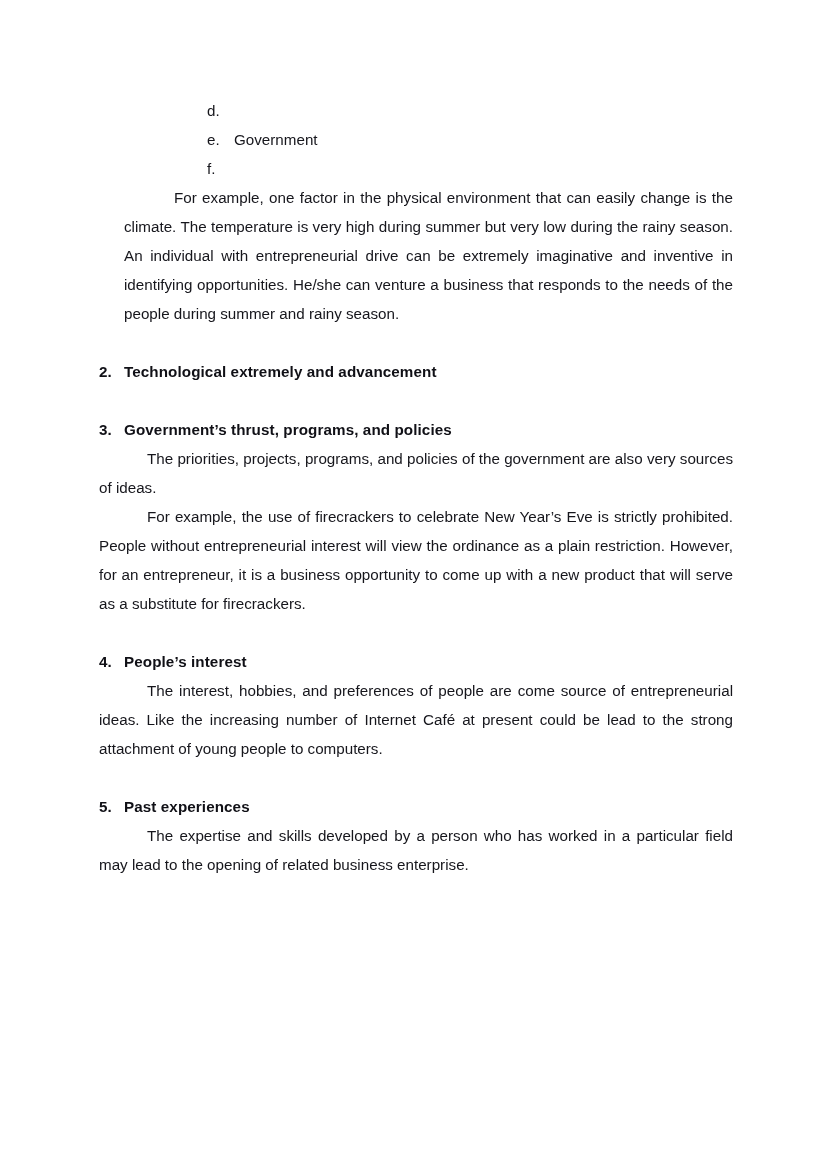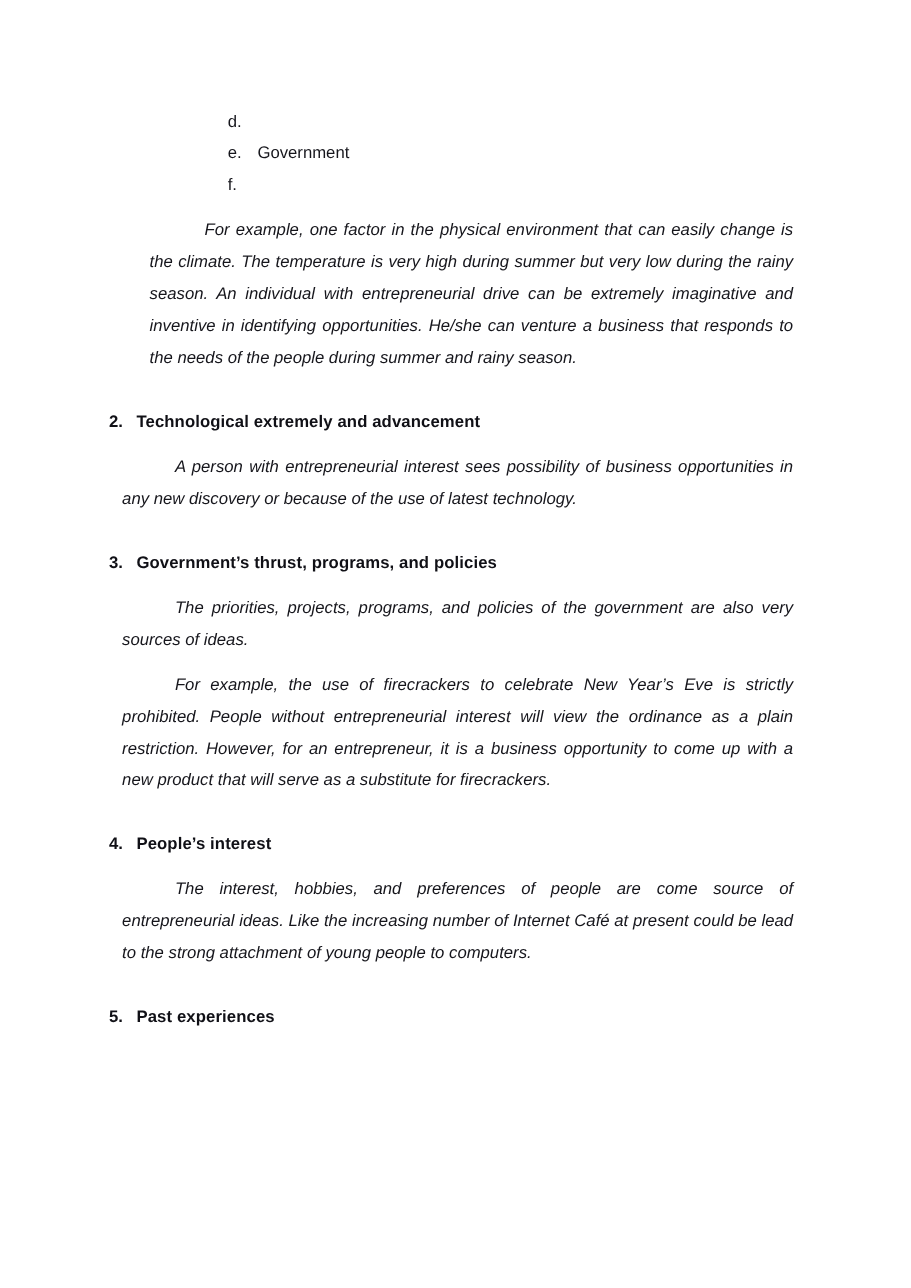--- a/index.html
+++ b/index.html
@@ -48,24 +48,23 @@
     flex: 1 1 auto;
   }
 
   
   .para {
     font-size: 15.2px;
     line-height: 29px;
     color: #16161c;
     text-align: justify;
     text-justify: inter-word;
-    margin: 12px;
+    margin: 0;
     text-indent: 48px;
     hyphens: none;
-    font-style: italic;
   }
   .para.indented {
     padding-left: 25px;
     text-indent: 50px;
   }
 
   
   .section {
     margin-top: 29px;
   }
@@ -109,21 +108,20 @@
     </ul>
 
     <p class="para indented">For example, one factor in the physical environment that can easily change is the climate. The temperature is very high during summer but very low during the rainy season. An individual with entrepreneurial drive can be extremely imaginative and inventive in identifying opportunities. He/she can venture a business that responds to the needs of the people during summer and rainy season.</p>
 
     <div class="section">
       <div class="section-heading">
         <span class="section-number">2.</span>
         <span class="section-title">Technological extremely and advancement</span>
       </div>
       <div class="section-body">
-        <p class="para">A person with entrepreneurial interest sees possibility of business opportunities in any new discovery or because of the use of latest technology.</p>
       </div>
     </div>
 
     <div class="section">
       <div class="section-heading">
         <span class="section-number">3.</span>
         <span class="section-title">Government’s thrust, programs, and policies</span>
       </div>
       <div class="section-body">
         <p class="para">The priorities, projects, programs, and policies of the government are also very sources of ideas.</p>
@@ -139,16 +137,19 @@
       <div class="section-body">
         <p class="para">The interest, hobbies, and preferences of people are come source of entrepreneurial ideas. Like the increasing number of Internet Café at present could be lead to the strong attachment of young people to computers.</p>
       </div>
     </div>
 
     <div class="section">
       <div class="section-heading">
         <span class="section-number">5.</span>
         <span class="section-title">Past experiences</span>
       </div>
+      <div class="section-body">
+        <p class="para">The expertise and skills developed by a person who has worked in a particular field may lead to the opening of related business enterprise.</p>
+      </div>
     </div>
 
   </div>
 </div>
 
 </body></html>

